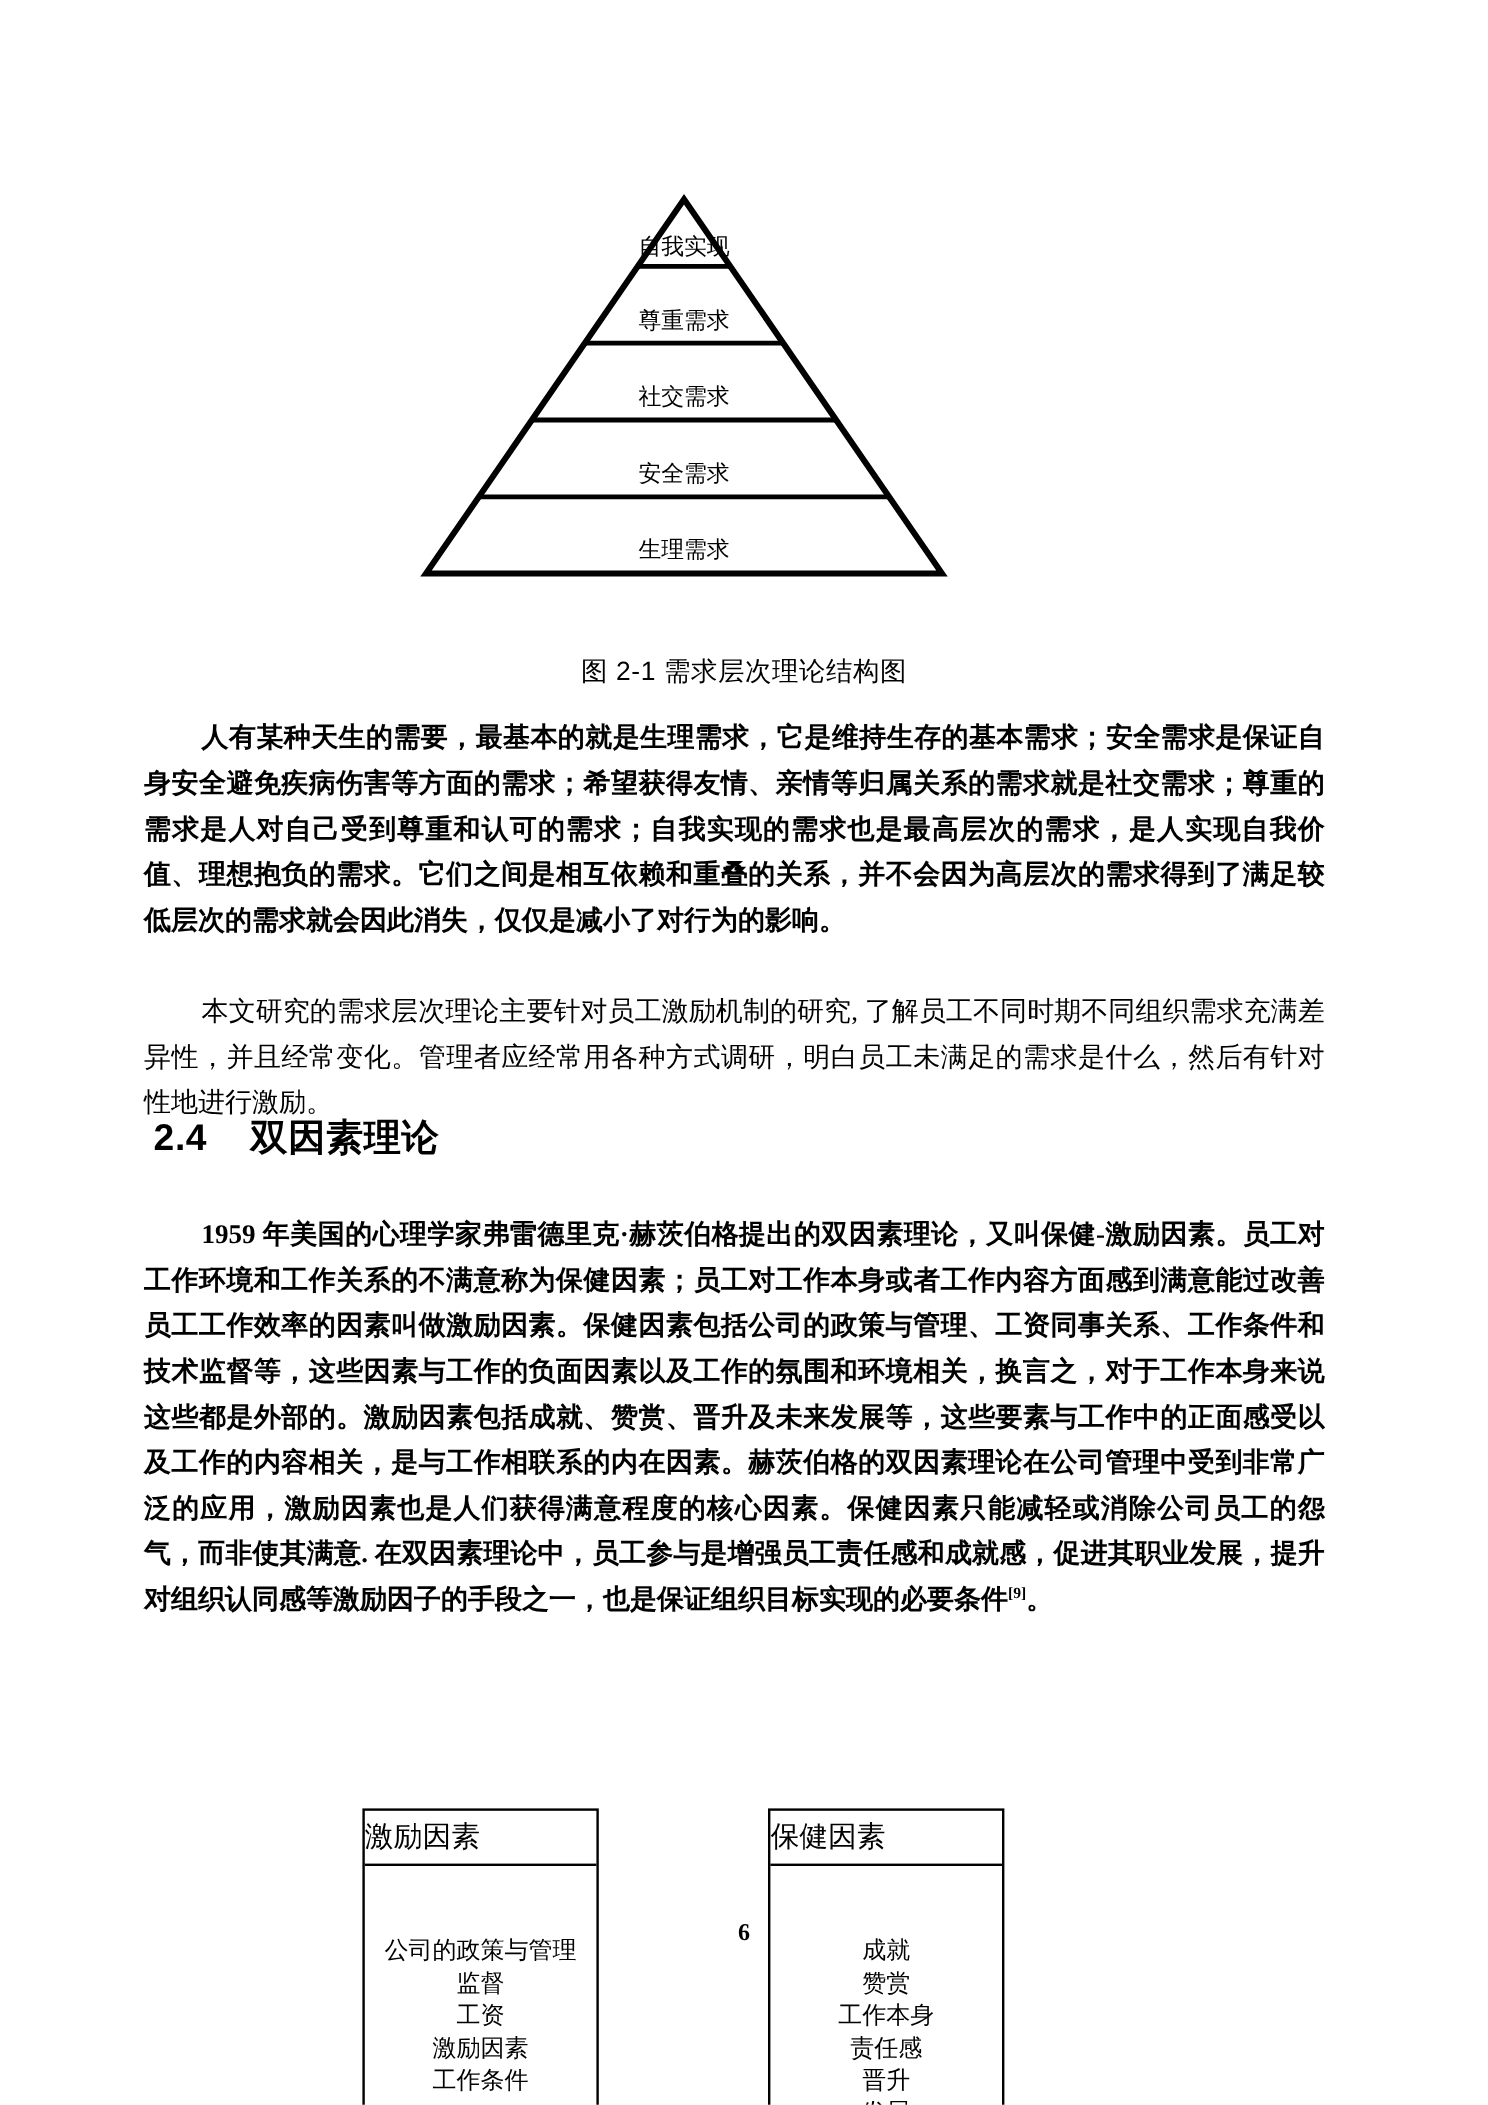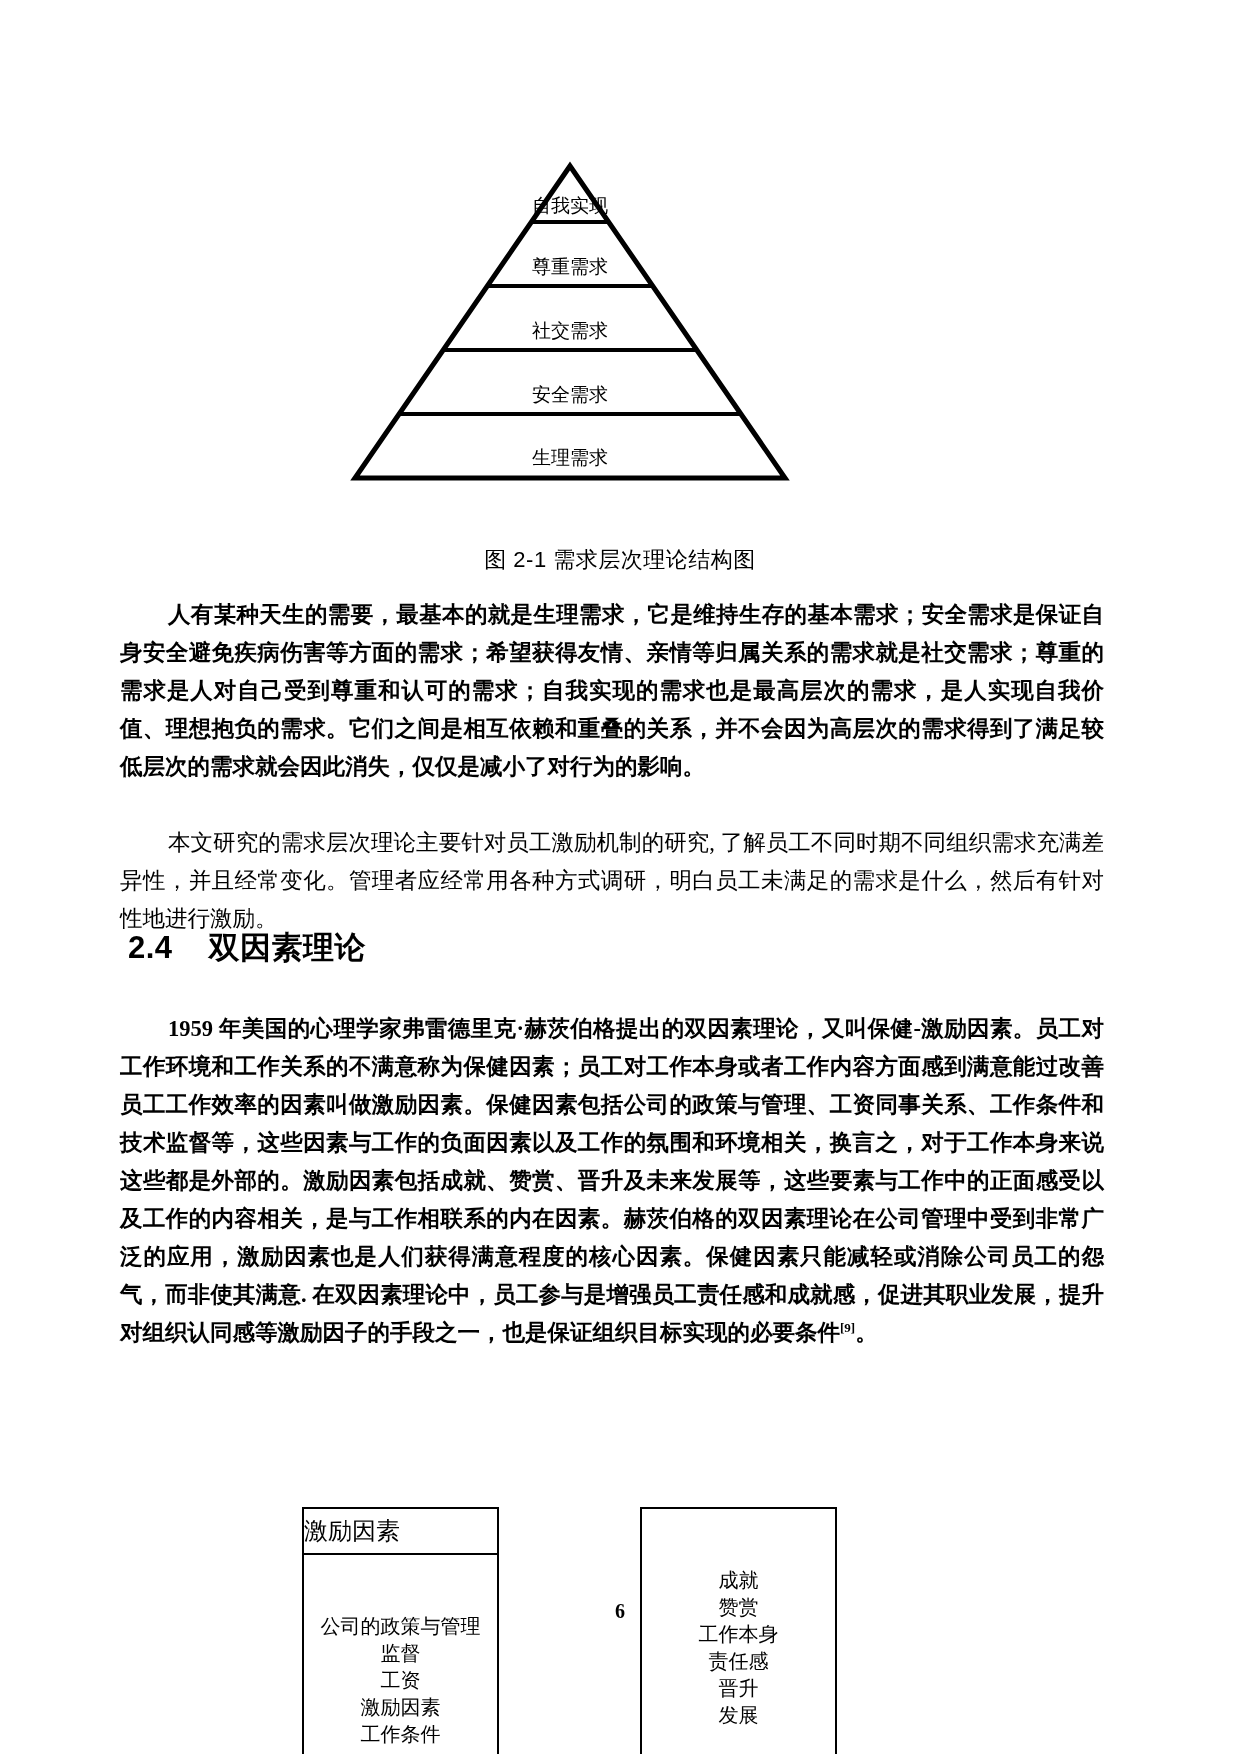--- a/index.html
+++ b/index.html
@@ -170,20 +170,21 @@
   <div class="factor-body">
     <span class="item">公司的政策与管理</span>
     <span class="item">监督</span>
     <span class="item">工资</span>
     <span class="item">激励因素</span>
     <span class="item">工作条件</span>
   </div>
 </div>
 
 <div class="factor-box" id="box-hygiene">
+  <div class="factor-head">保健因素</div>
   <div class="factor-body">
     <span class="item">成就</span>
     <span class="item">赞赏</span>
     <span class="item">工作本身</span>
     <span class="item">责任感</span>
     <span class="item">晋升</span>
     <span class="item">发展</span>
   </div>
 </div>
 

